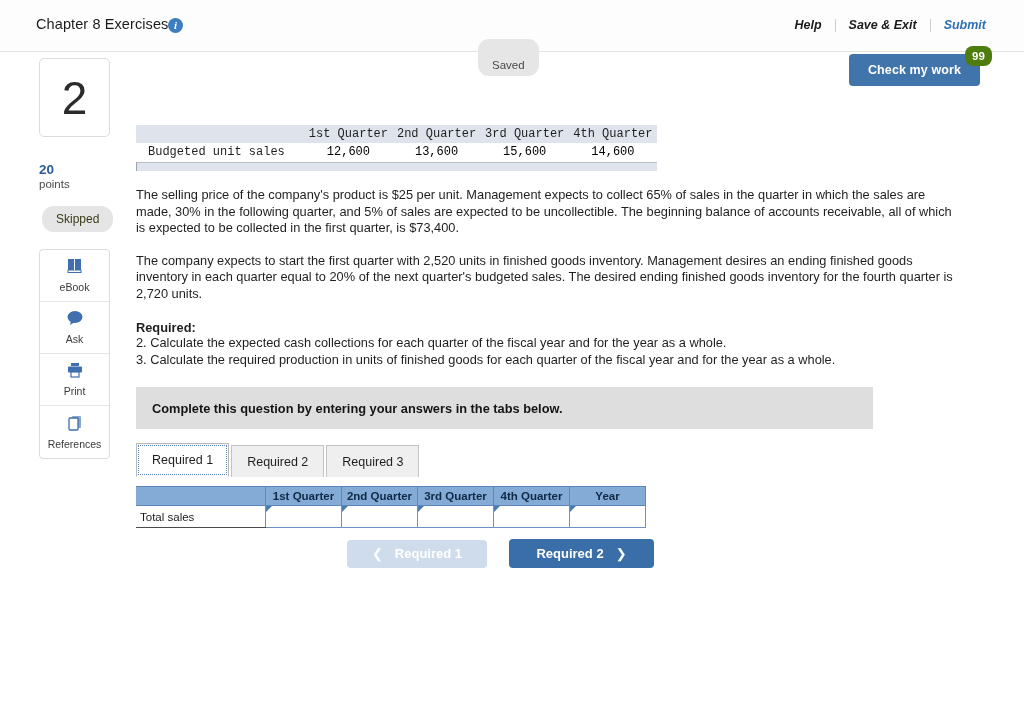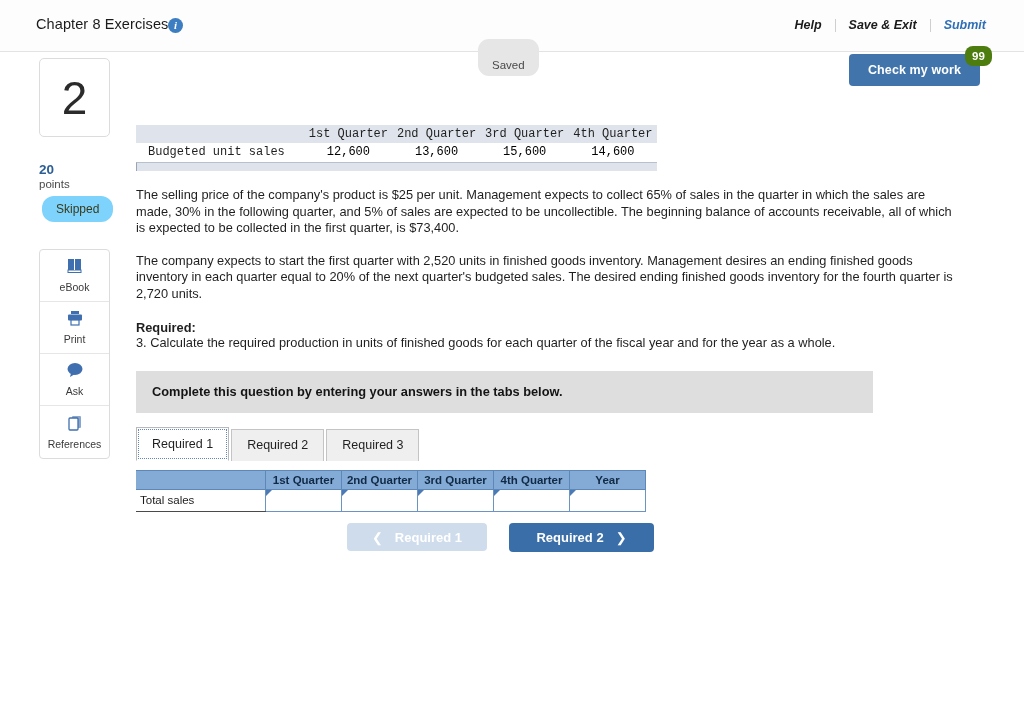--- a/index.html
+++ b/index.html
@@ -74,22 +74,22 @@
           font-family: "Liberation Sans", sans-serif; }
   .points-val {
     position: absolute; left: 39px; top: 162px;
     font-size: 13.5px; font-weight: bold; color: #2b5c96;
   }
   .points-lbl {
     position: absolute; left: 39px; top: 178px;
     font-size: 11.5px; color: #4a4a4a;
   }
   .skipped {
-    position: absolute; left: 42px; top: 196px;
-    background: #7dd3fc; color: #3a3a1a;
+    position: absolute; left: 42px; top: 206px;
+    background: #e5e5e5; color: #3a3a1a;
     font-size: 12px; padding: 6px 14px; border-radius: 12px;
   }
   .tools {
     position: absolute; left: 39px; top: 249px;
     width: 71px; border: 1px solid #dcdcdc; border-radius: 4px;
     background: #fff; overflow: hidden;
   }
   .tool {
     height: 52px; border-bottom: 1px solid #e6e6e6;
     display: flex; flex-direction: column; align-items: center;
@@ -235,35 +235,35 @@
           <rect x="2" y="1" width="13" height="11" fill="#3f6fae"></rect>
           <rect x="2" y="12" width="13" height="2.5" fill="#ffffff" stroke="#3f6fae" stroke-width="1"></rect>
           <line x1="8.5" y1="1" x2="8.5" y2="12" stroke="#ffffff" stroke-width="1"></line>
         </svg>
       </span>
       <span class="tool-label">eBook</span>
     </div>
     <div class="tool">
       <span>
         <svg width="18" height="16" viewBox="0 0 18 16">
+          <ellipse cx="9" cy="7" rx="7.5" ry="6" fill="#3f6fae"></ellipse>
+          <path d="M5 11 L4 15 L9 12 Z" fill="#3f6fae"></path>
+        </svg>
+      </span>
+      <span class="tool-label">Ask</span>
+    </div>
+    <div class="tool">
+      <span>
+        <svg width="18" height="16" viewBox="0 0 18 16">
           <rect x="5" y="1" width="8" height="3" fill="#3f6fae"></rect>
           <rect x="2" y="4.5" width="14" height="6" rx="1" fill="#3f6fae"></rect>
           <rect x="5" y="10" width="8" height="5" fill="#ffffff" stroke="#3f6fae" stroke-width="1.2"></rect>
         </svg>
       </span>
       <span class="tool-label">Print</span>
-    </div>
-    <div class="tool">
-      <span>
-        <svg width="18" height="16" viewBox="0 0 18 16">
-          <ellipse cx="9" cy="7" rx="7.5" ry="6" fill="#3f6fae"></ellipse>
-          <path d="M5 11 L4 15 L9 12 Z" fill="#3f6fae"></path>
-        </svg>
-      </span>
-      <span class="tool-label">Ask</span>
     </div>
     <div class="tool">
       <span>
         <svg width="18" height="16" viewBox="0 0 18 16">
           <rect x="6" y="1" width="9" height="12" rx="1" fill="#8aa6cc"></rect>
           <rect x="3" y="3" width="9" height="12" rx="1" fill="#ffffff" stroke="#3f6fae" stroke-width="1.3"></rect>
         </svg>
       </span>
       <span class="tool-label">References</span>
     </div>
@@ -291,20 +291,21 @@
           <td class="num">14,600</td>
         </tr>
       </tbody>
     </table>
     <div class="fcast-foot"></div>
 
     <p class="para gap">The selling price of the company's product is $25 per unit. Management expects to collect 65% of sales in the quarter in which the sales are made, 30% in the following quarter, and 5% of sales are expected to be uncollectible. The beginning balance of accounts receivable, all of which is expected to be collected in the first quarter, is $73,400.</p>
     <p class="para gap">The company expects to start the first quarter with 2,520 units in finished goods inventory. Management desires an ending finished goods inventory in each quarter equal to 20% of the next quarter's budgeted sales. The desired ending finished goods inventory for the fourth quarter is 2,720 units.</p>
 
     <div class="req-head">Required:</div>
+    <div class="req-item">2. Calculate the expected cash collections for each quarter of the fiscal year and for the year as a whole.</div>
     <div class="req-item">3. Calculate the required production in units of finished goods for each quarter of the fiscal year and for the year as a whole.</div>
 
     <div class="complete-bar">
       <span>Complete this question by entering your answers in the tabs below.</span>
     </div>
 
     <div class="tabs">
       <div class="tab active">
         <span>Required 1</span>
       </div>

